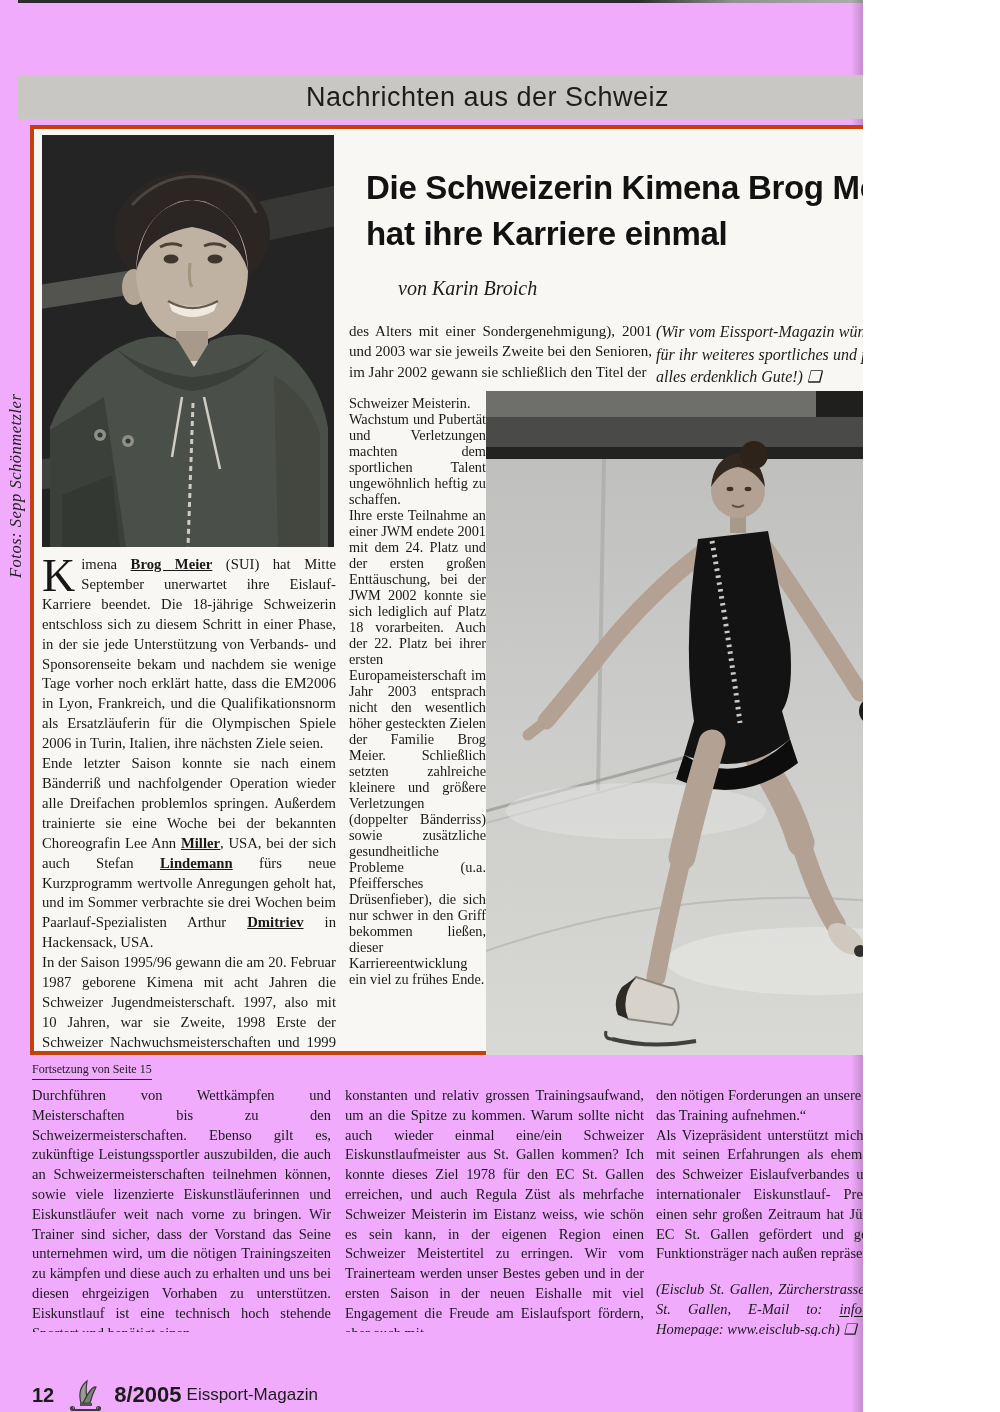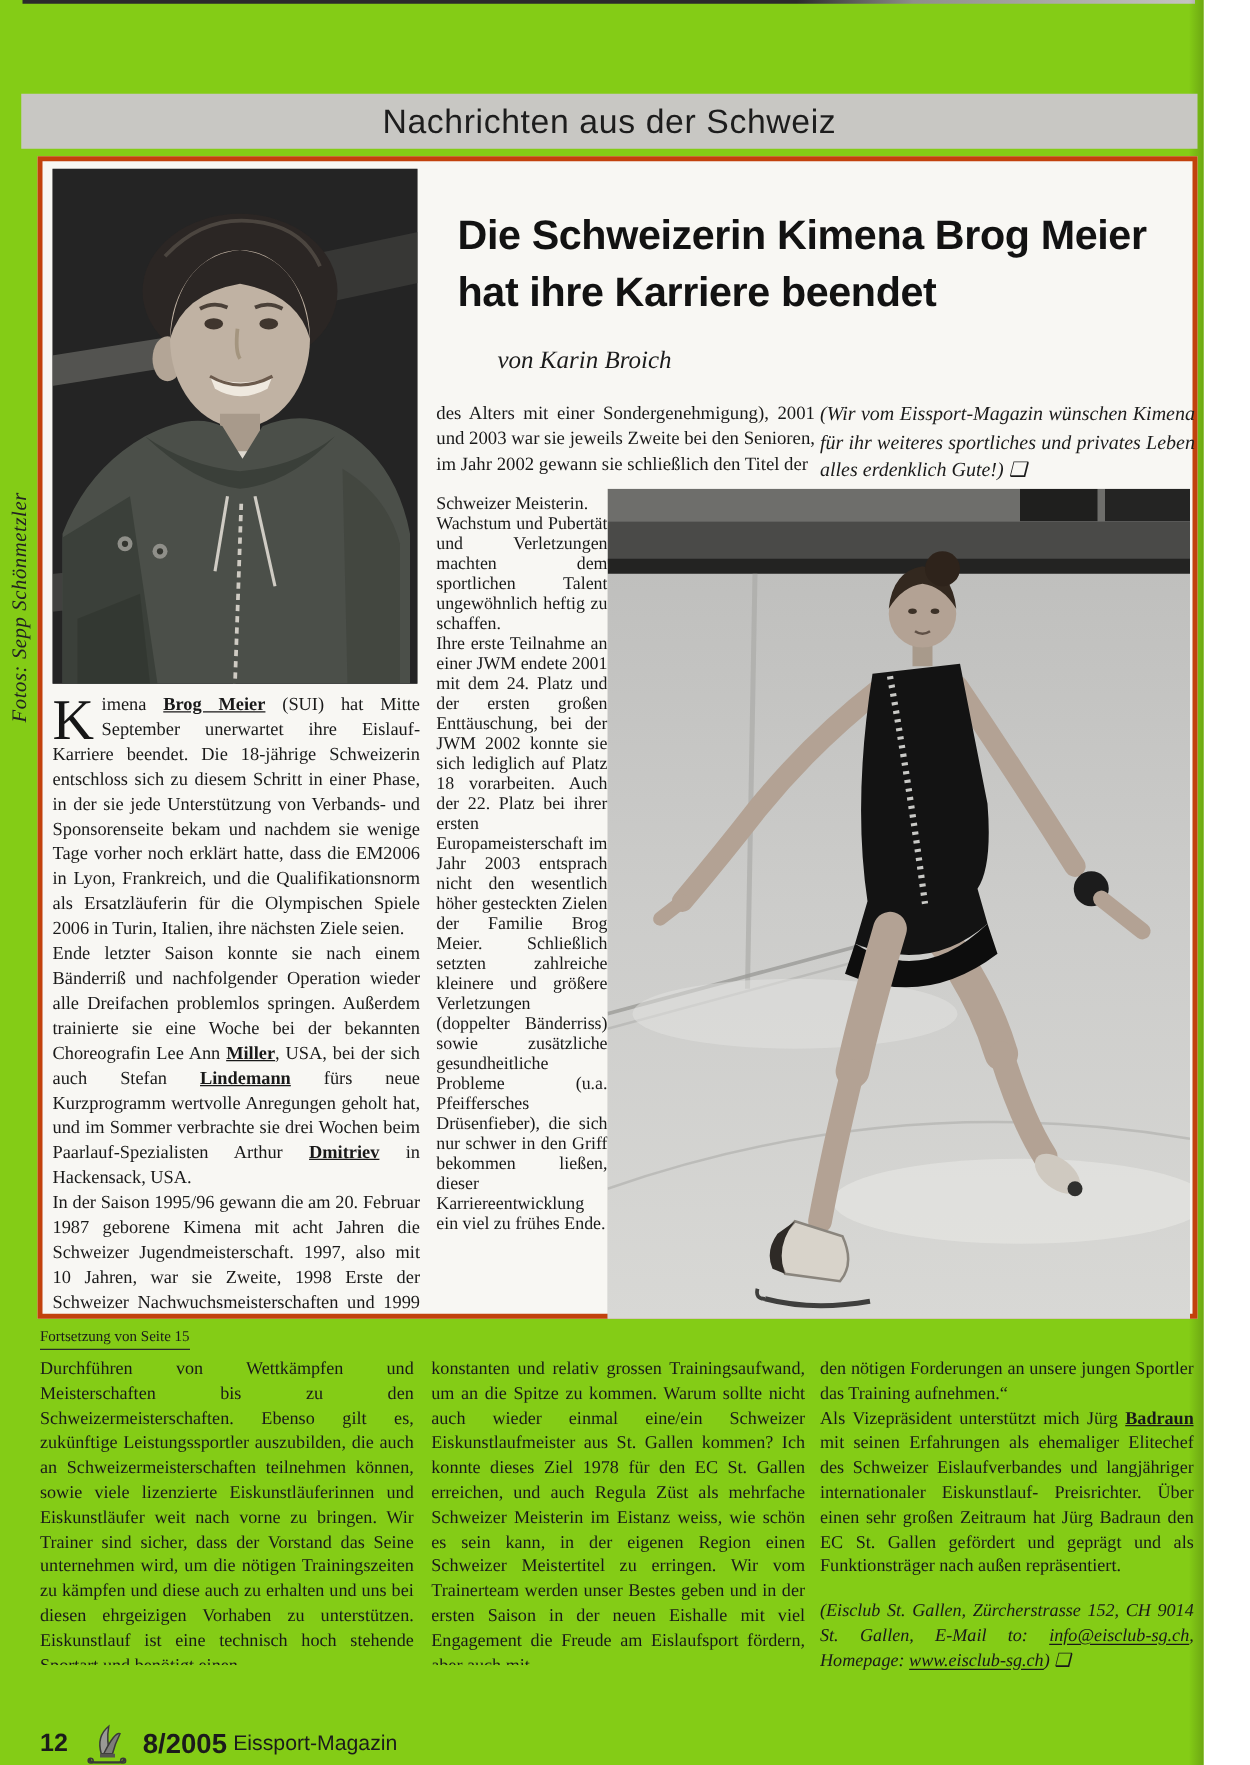--- a/index.html
+++ b/index.html
@@ -1,16 +1,16 @@
 <!DOCTYPE html>
 <html lang="de"><head>
 <meta charset="utf-8">
 <style>
   html,body{margin:0;padding:0;}
-  .page{position:relative;width:963px;height:1412px;background:#84cc16;
+  .page{position:relative;width:863px;height:1412px;background:#f0abfc;
         font-family:"Liberation Serif",serif;color:#1b1b1b;overflow:hidden;}
   .abs{position:absolute;}
   .topline{left:18px;top:0;width:938px;height:3px;
            background:linear-gradient(90deg,#2b2b2b 0%,#2b2b2b 66%,#8f8f8b 76%,#c6c5c1 100%);}
   .edge-shadow{right:0;top:0;width:12px;height:1412px;
            background:linear-gradient(90deg,rgba(0,0,0,0) 0%,rgba(0,0,0,.18) 100%);}
   .headerbar{left:17px;top:75px;width:941px;height:44px;background:#c8c7c3;
              font-family:"Liberation Sans",sans-serif;font-size:27px;line-height:44px;
              text-align:center;color:#1d1d1d;letter-spacing:.5px;}
   .photo-credit{left:6px;top:128px;height:450px;width:20px;
@@ -96,21 +96,21 @@
           <circle cx="58" cy="300" r="2.5" fill="#33352f"></circle>
         <circle cx="86" cy="306" r="6" fill="#8f8f89"></circle>
           <circle cx="86" cy="306" r="2.5" fill="#33352f"></circle>
         <path d="M20,360 L70,340 L78,412 L20,412 Z" fill="#2f332d" opacity="0.6"></path>
         <path d="M232,240 Q268,262 278,300 L278,412 L236,412 Z" fill="#41453f" opacity="0.8"></path>
       </svg>
     </div>
 
     <div class="abs headline">
       <div>Die Schweizerin Kimena Brog Meier</div>
-      <div>hat ihre Karriere beendet</div>
+      <div>hat ihre Karriere einmal</div>
     </div>
 
     <div class="abs byline">von Karin Broich</div>
 
     <div class="abs bodytext mid-top">des Alters mit einer Sondergenehmigung), 2001 und 2003 war sie jeweils Zweite bei den Senioren, im Jahr 2002 gewann sie schließlich den Titel der</div>
 
     <div class="abs note-right">(Wir vom Eissport-Magazin wünschen Kimena für ihr weiteres sportliches und privates Leben alles erdenklich Gute!)   ❑</div>
 
     <div class="abs skater">
       <svg width="466" height="664" viewBox="0 0 466 664" xmlns="http://www.w3.org/2000/svg">

